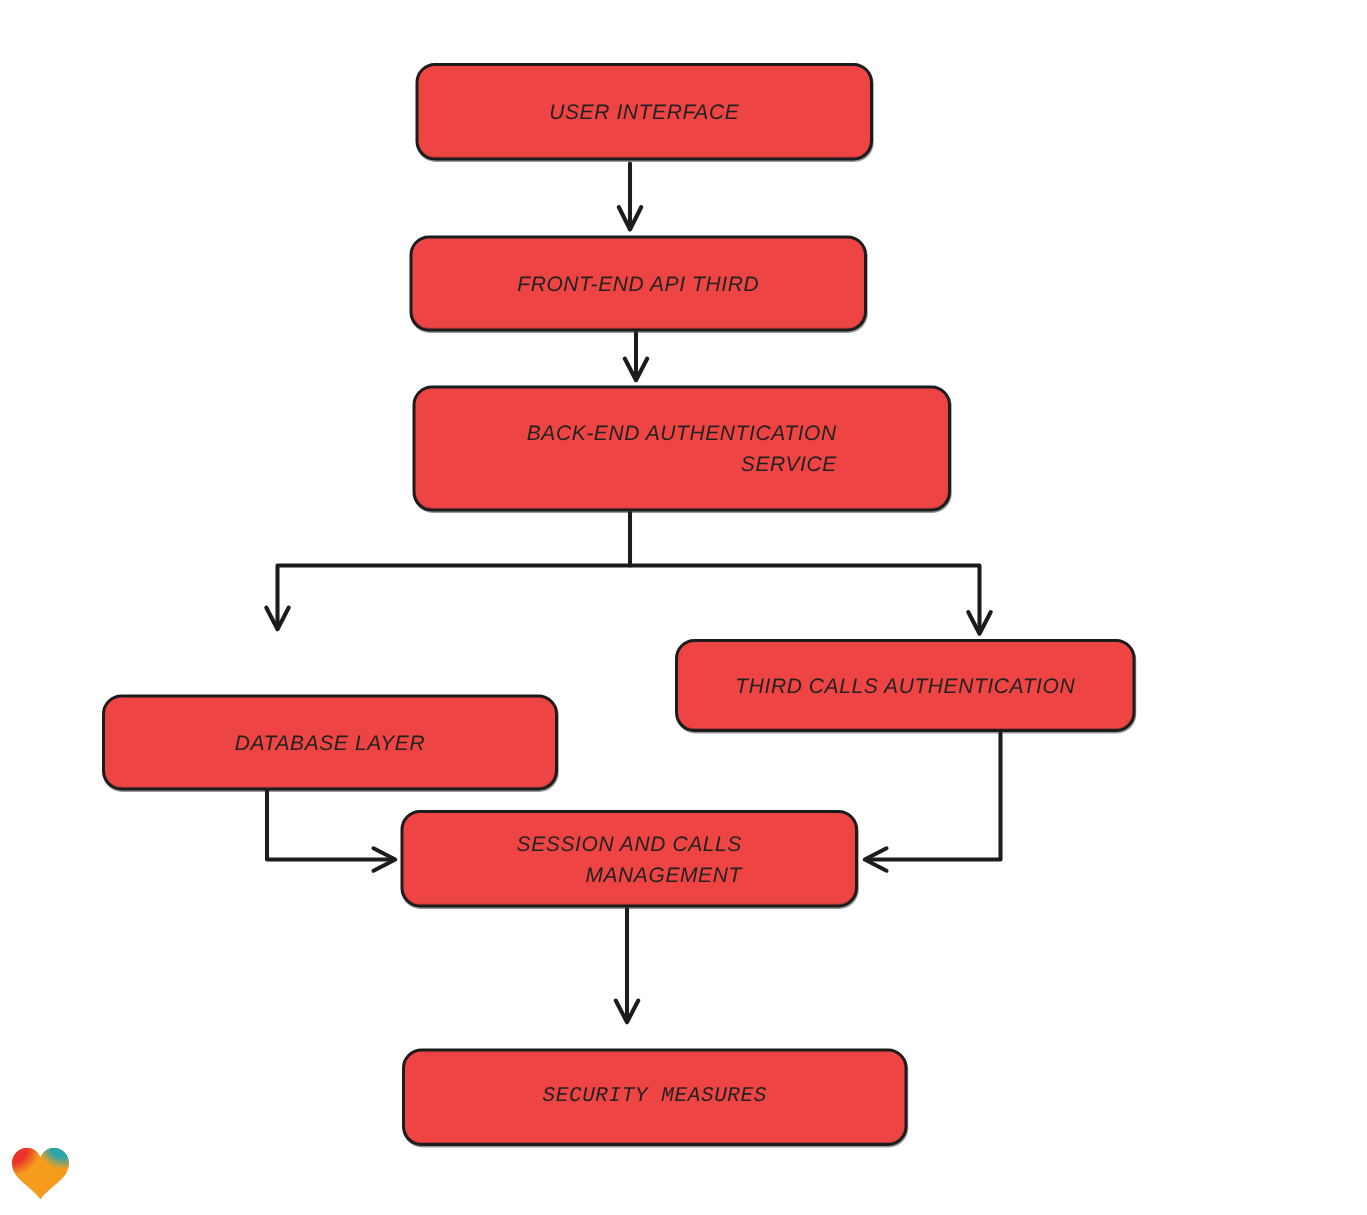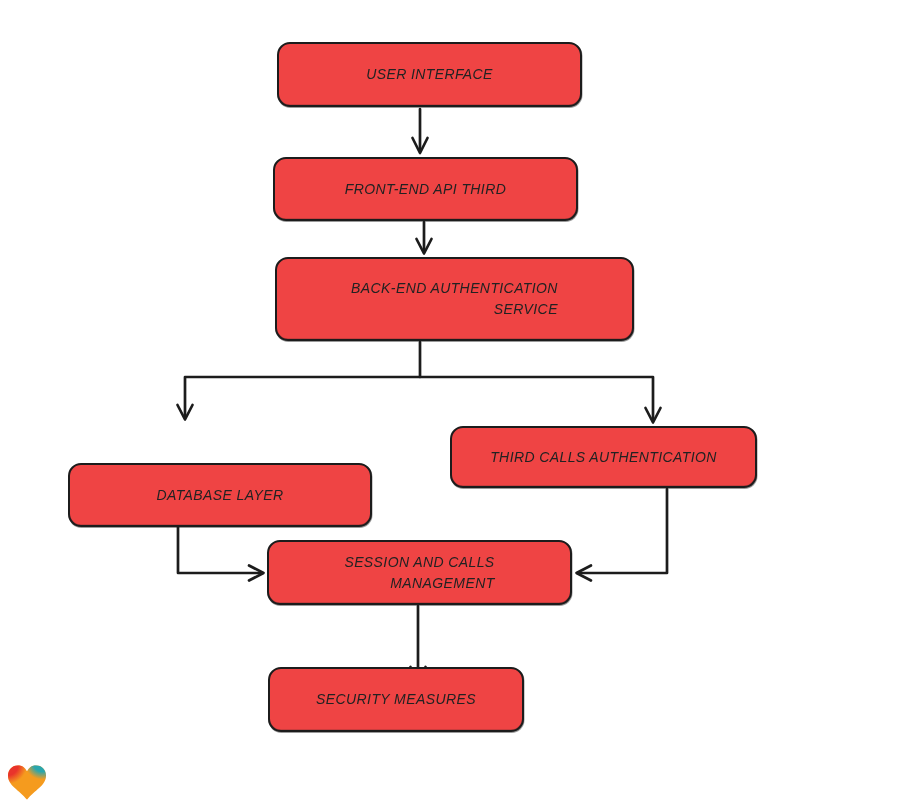--- a/index.html
+++ b/index.html
@@ -113,21 +113,21 @@
 
   <div class="node" style="left:450px; top:426px; width:307px; height:62px;">
     <span class="node-label">THIRD CALLS AUTHENTICATION</span>
   </div>
 
   <div class="node" style="left:267px; top:540px; width:305px; height:65px;">
     <span class="node-label">SESSION AND CALLS
 MANAGEMENT</span>
   </div>
 
-  <div class="node" style="left:268px; top:667px; width:256px; height:65px;">
+  <div class="node" style="left:268px; top:699px; width:337px; height:65px;font-family:Liberation Mono, monospace;">
     <span class="node-label">SECURITY MEASURES</span>
   </div>
 
   <svg class="logo" viewBox="0 0 32 30">
     <defs>
       <clipPath id="heartClip">
         <path d="M16 29 C9.5 20.5 0 17.5 0 8.6 C0 3.9 3.8 0 8.5 0 C11.9 0 14.7 2.3 16 5.2 C17.3 2.3 20.1 0 23.5 0 C28.2 0 32 3.9 32 8.6 C32 17.5 22.5 20.5 16 29 Z"></path>
       </clipPath>
       <radialGradient id="gradRed" cx="0.22" cy="0.22" r="0.62">
         <stop offset="0" stop-color="#e9332b"></stop>

